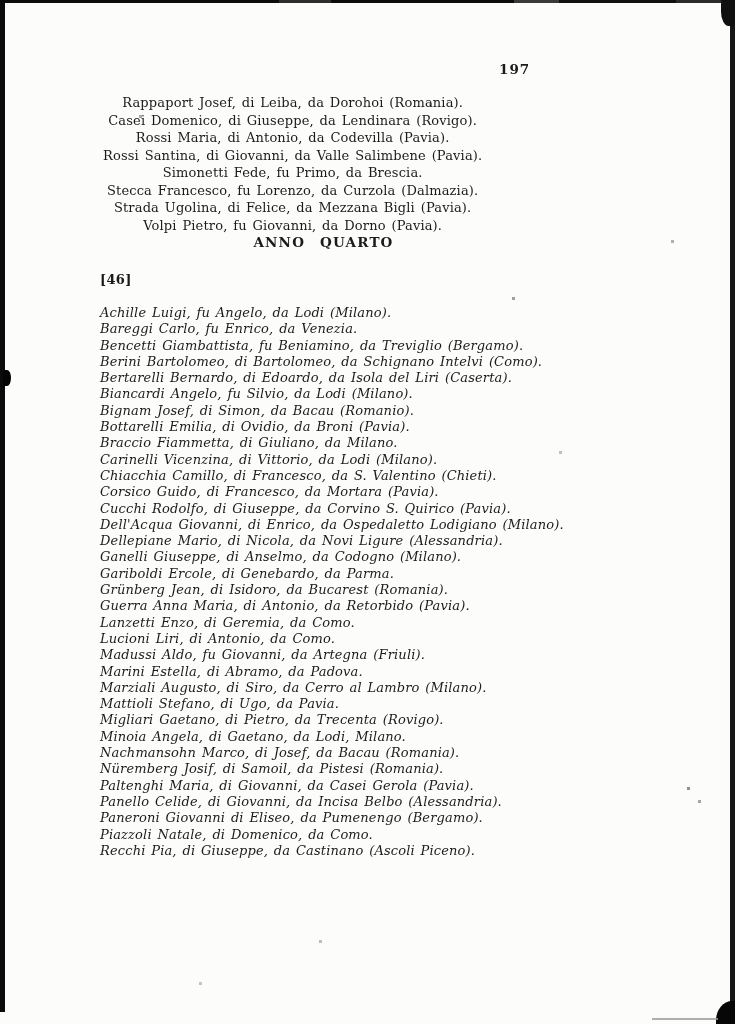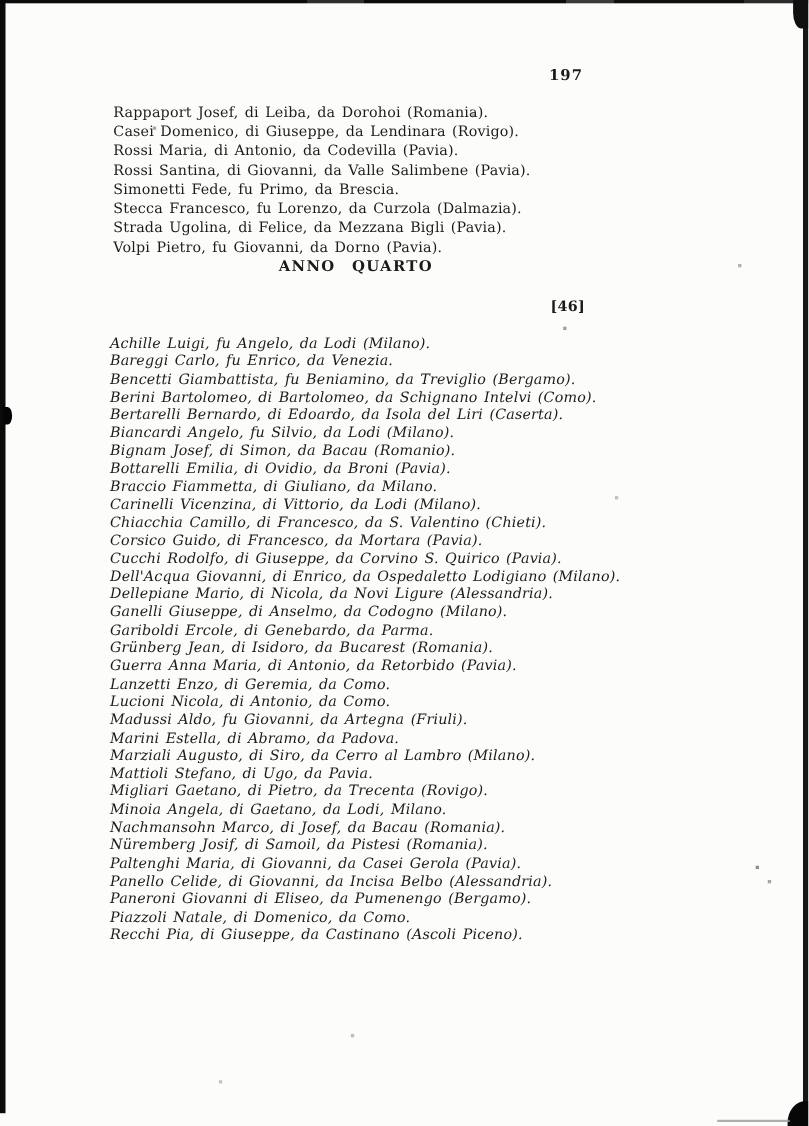--- a/index.html
+++ b/index.html
@@ -22,26 +22,26 @@
     box-shadow:140px 116px 0 1px #a9a9a9, 430px 104px 0 1px #b5b5b5,
                513px 298px 0 1px #9f9f9f, 672px 241px 0 1px #b0b0b0,
                688px 788px 0 1px #8f8f8f, 699px 801px 0 1px #a5a5a5,
                560px 452px 0 1px #c0c0c0, 320px 941px 0 1px #bdbdbd,
                200px 983px 0 1px #c4c4c4;}
   
   .page-number{position:absolute;left:499px;top:61px;font-size:13.5px;font-weight:700;letter-spacing:1px;}
   .name-list{position:absolute;margin:0;padding:0;}
   .entry{margin:0;white-space:nowrap;font-size:13px;letter-spacing:.15px;word-spacing:1.5px;}
   .top-list{left:103px;top:94px;}
-  .top-list .entry{line-height:17.5px;}
+  .top-list .entry{line-height:17.5px;text-align:center;}
   .main-list{left:100px;top:305px;}
   .main-list .entry{line-height:16.3px;font-style:italic;}
   .heading{position:absolute;left:100px;top:234px;width:447px;margin:0;text-align:center;
     font-size:13.5px;font-weight:700;letter-spacing:1.2px;word-spacing:9px;}
-  .subheading{position:absolute;left:100px;top:272px;width:432px;text-align:right;
+  .subheading{position:absolute;left:100px;top:272px;width:432px;text-align:left;
     font-size:13px;font-weight:700;letter-spacing:.3px;}
 </style>
 </head>
 <body>
 
 <div class="page">
 
   <div class="edge-top"></div>
   <div class="edge-left"></div>
   <div class="edge-left-blob"></div>
@@ -111,21 +111,21 @@
       <p class="entry">Ganelli Giuseppe, di Anselmo, da Codogno (Milano).</p>
 
       <p class="entry">Gariboldi Ercole, di Genebardo, da Parma.</p>
 
       <p class="entry">Grünberg Jean, di Isidoro, da Bucarest (Romania).</p>
 
       <p class="entry">Guerra Anna Maria, di Antonio, da Retorbido (Pavia).</p>
 
       <p class="entry">Lanzetti Enzo, di Geremia, da Como.</p>
 
-      <p class="entry">Lucioni Nicola, di Antonio, da Como.</p>
+      <p class="entry">Lucioni Liri, di Antonio, da Como.</p>
 
       <p class="entry">Madussi Aldo, fu Giovanni, da Artegna (Friuli).</p>
 
       <p class="entry">Marini Estella, di Abramo, da Padova.</p>
 
       <p class="entry">Marziali Augusto, di Siro, da Cerro al Lambro (Milano).</p>
 
       <p class="entry">Mattioli Stefano, di Ugo, da Pavia.</p>
 
       <p class="entry">Migliari Gaetano, di Pietro, da Trecenta (Rovigo).</p>

